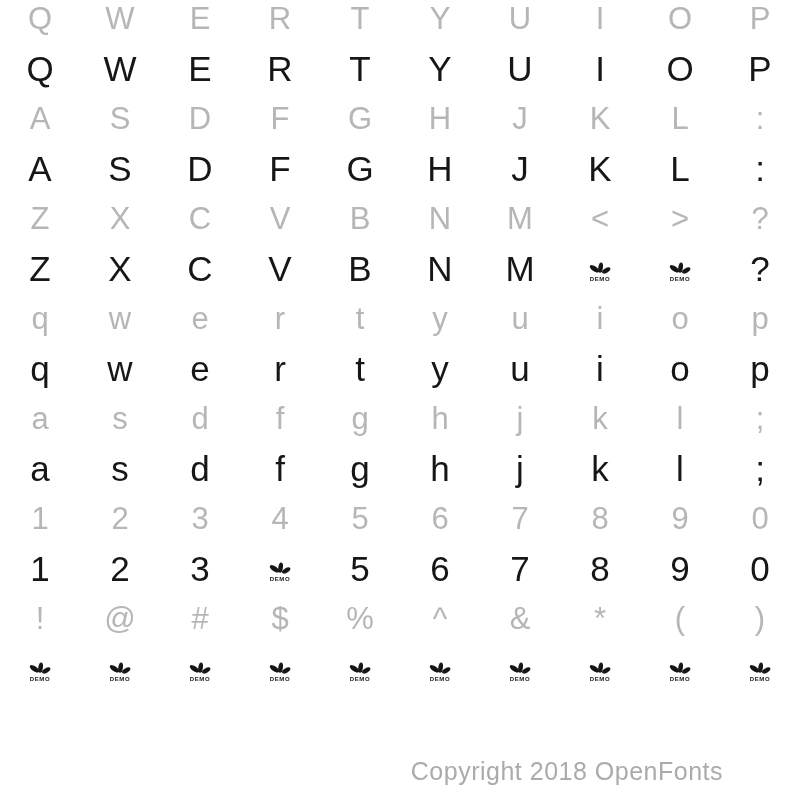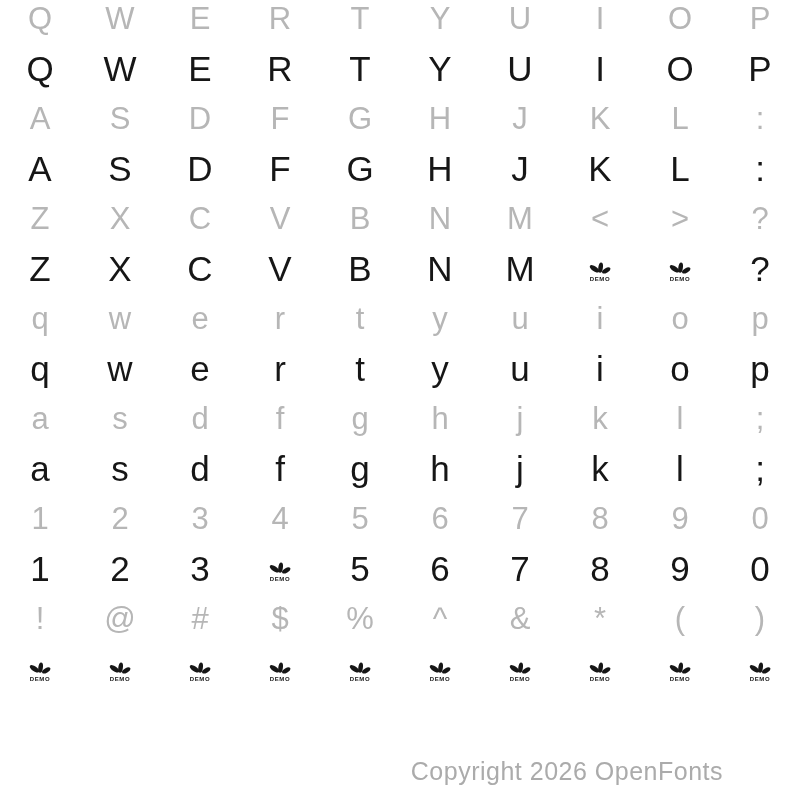--- a/index.html
+++ b/index.html
@@ -332,14 +332,14 @@
         <div class="cell demo">
           <svg class="demo-mark" width="22" height="13" viewBox="0 0 22 13">
             <ellipse cx="5.4" cy="6.8" rx="5.4" ry="2.5" transform="rotate(36 5.4 6.8)"></ellipse>
             <ellipse cx="11.6" cy="5.6" rx="2.3" ry="5.2" transform="rotate(8 11.6 5.6)"></ellipse>
             <ellipse cx="17.2" cy="8.4" rx="4.6" ry="2.3" transform="rotate(-30 17.2 8.4)"></ellipse>
           </svg>
           <div class="demo-label">DEMO</div>
         </div>
       </div>
     </div>
-  <div class="copyright">Copyright 2026 OpenFonts</div>
+  <div class="copyright">Copyright 2018 OpenFonts</div>
 </div>
 
 </body></html>

